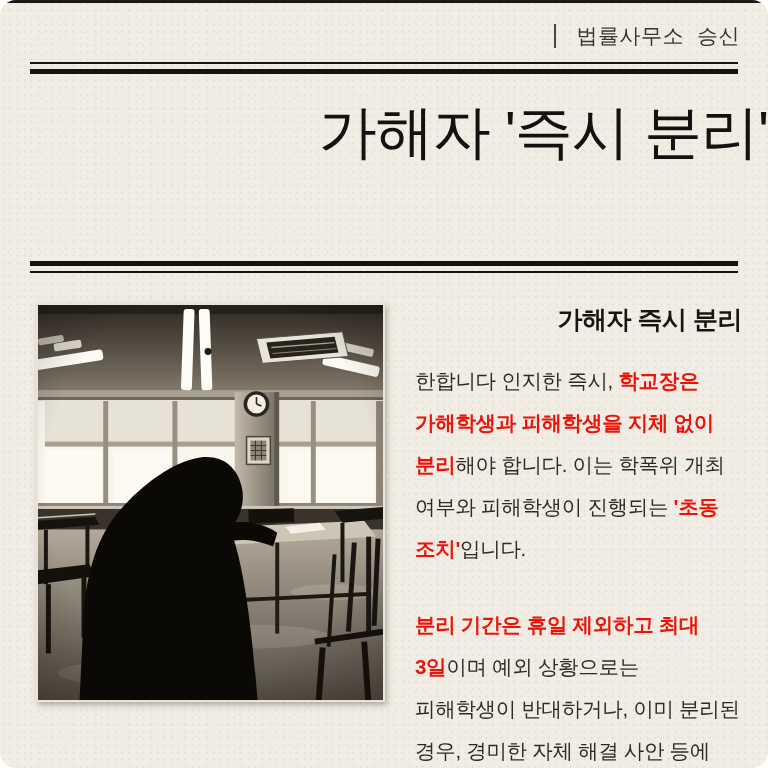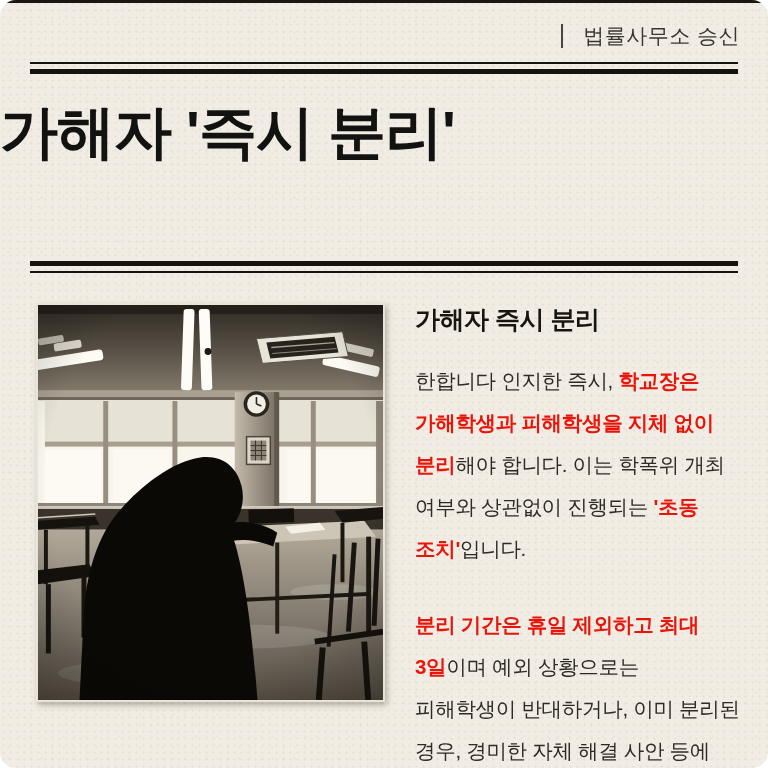--- a/index.html
+++ b/index.html
@@ -26,54 +26,55 @@
     background-size:7px 7px, 11px 11px;
     background-position:0 0, 3px 5px;
   }
   
   .brand-row{
     position:absolute;top:22px;right:28px;
     display:flex;align-items:center;gap:20px;
   }
   .brand-bar{width:2px;height:24px;background:#4a463f;}
   .brand-name{
-    font-size:21px;font-weight:500;color:#38352f;letter-spacing:.5px;
+    font-size:21px;font-weight:500;color:#38352f;letter-spacing:.5px;font-family:Liberation Mono, monospace;
   }
   
   .sep{position:absolute;left:30px;right:30px;}
   .sep .thin{height:2px;background:var(--ink);}
   .sep .thick{height:5px;background:var(--ink);}
   #sep-top{top:62px;}
   #sep-top .thick{margin-top:5px;}
   #sep-title{top:261px;}
   #sep-title .thin{margin-top:5px;}
   #sep-bottom{top:736px;left:40px;right:42px;height:3px;background:#1b1813;}
   
   .title{
     position:absolute;top:96px;left:0;right:0;
-    text-align:left;
-    font-size:58px;font-weight:700;color:#121210;
+    text-align:right;
+    font-size:58px;font-weight:400;color:#121210;
     line-height:1.24;letter-spacing:-1px;
   }
   
   .photo{
     position:absolute;left:36px;top:303px;width:349px;height:399px;
     border:2px solid #e9e4d9;
     box-shadow:2px 3px 6px rgba(60,54,44,.35);
     background:#6b6458;
   }
   .photo svg{display:block;width:100%;height:100%;}
   
   .col{
     position:absolute;left:415px;top:303px;width:327px;
   }
   .col h2{
     font-size:25px;font-weight:800;color:#17150f;
     letter-spacing:-0.5px;
     margin-bottom:24px;
+    text-align:right;
   }
   .col p{
     font-size:20.5px;line-height:42px;color:var(--body-text);
     letter-spacing:-0.3px;
     margin-bottom:34px;
     word-break:keep-all;overflow-wrap:break-word;
   }
   .col p .em{color:var(--accent-red);font-weight:700;}
 </style>
 </head>
@@ -233,19 +234,19 @@
         <path d="M 186 222 C 205 216, 228 220, 242 230 L 238 244
                  C 220 236, 200 236, 190 240 Z" fill="#0b0906"></path>
       </g>
 
       <rect x="0" y="0" width="349" height="399" fill="url(#gVig)"></rect>
     </svg>
   </div>
 
   <div class="col">
     <h2>가해자 즉시 분리</h2>
-    <p><span>한합니다 인지한 즉시, </span><span class="em">학교장은 가해학생과 피해학생을 지체 없이 분리</span><span>해야 합니다. 이는 학폭위 개최 여부와 상관없이 진행되는 </span><span class="em">'초동 조치'</span><span>입니다.</span></p>
+    <p><span>한합니다 인지한 즉시, </span><span class="em">학교장은 가해학생과 피해학생을 지체 없이 분리</span><span>해야 합니다. 이는 학폭위 개최 여부와 피해학생이 진행되는 </span><span class="em">'초동 조치'</span><span>입니다.</span></p>
     <p><span class="em">분리 기간은 휴일 제외하고 최대 3일</span><span>이며 예외 상황으로는 피해학생이 반대하거나, 이미 분리된 경우, 경미한 자체 해결 사안 등에 한합니다.</span></p>
   </div>
 
   <div id="sep-bottom"></div>
 
 </div>
 
 </body></html>

